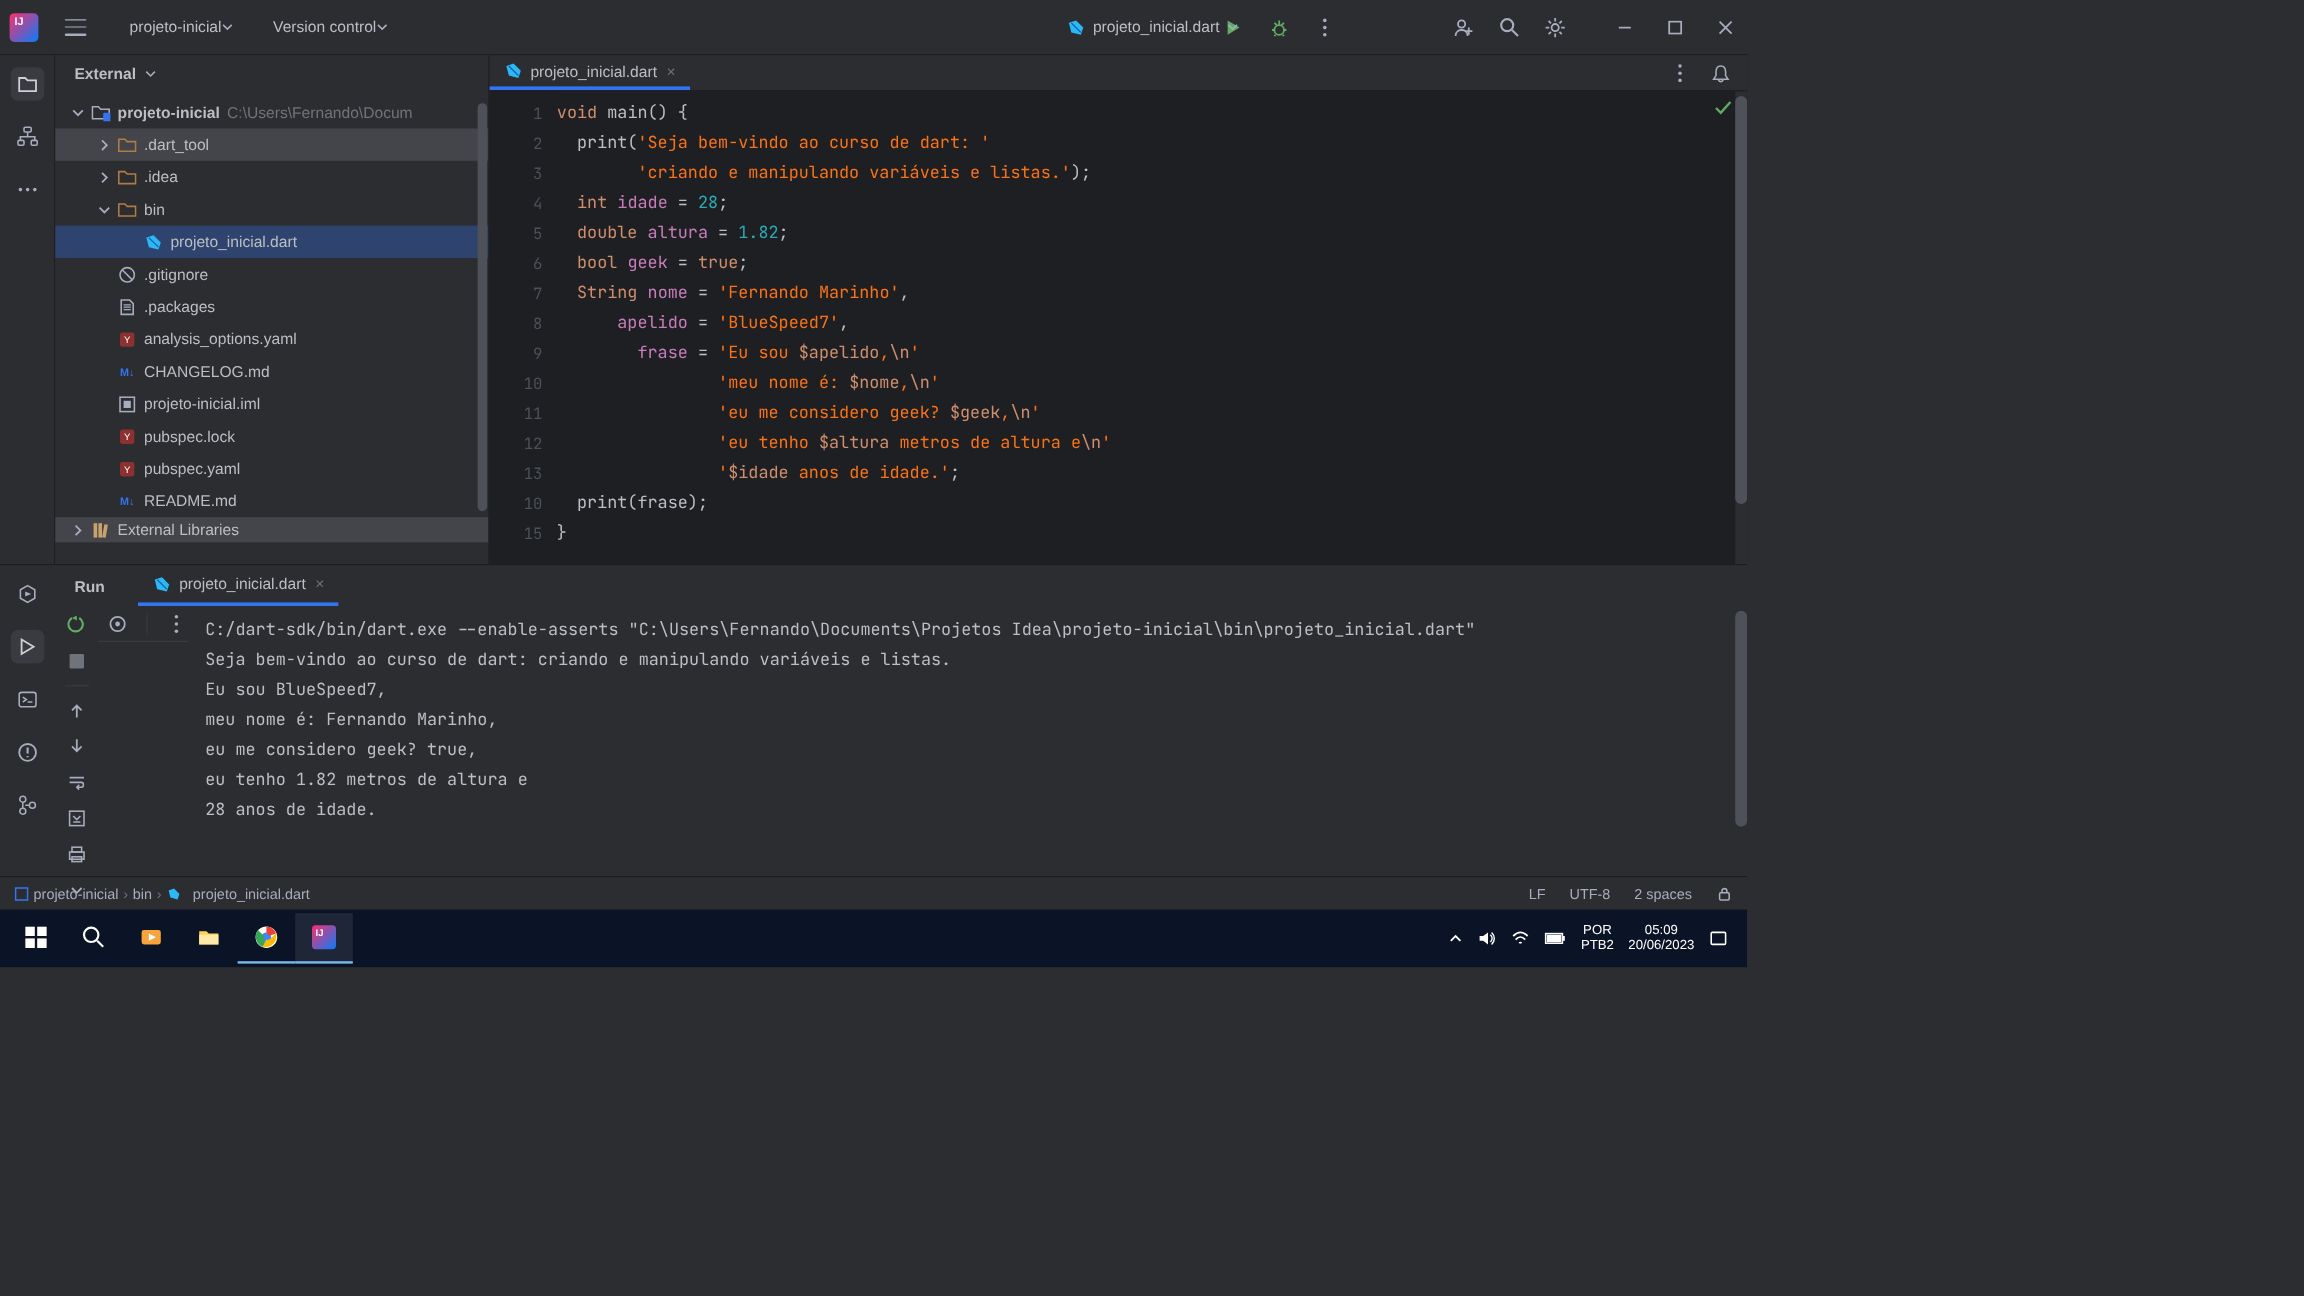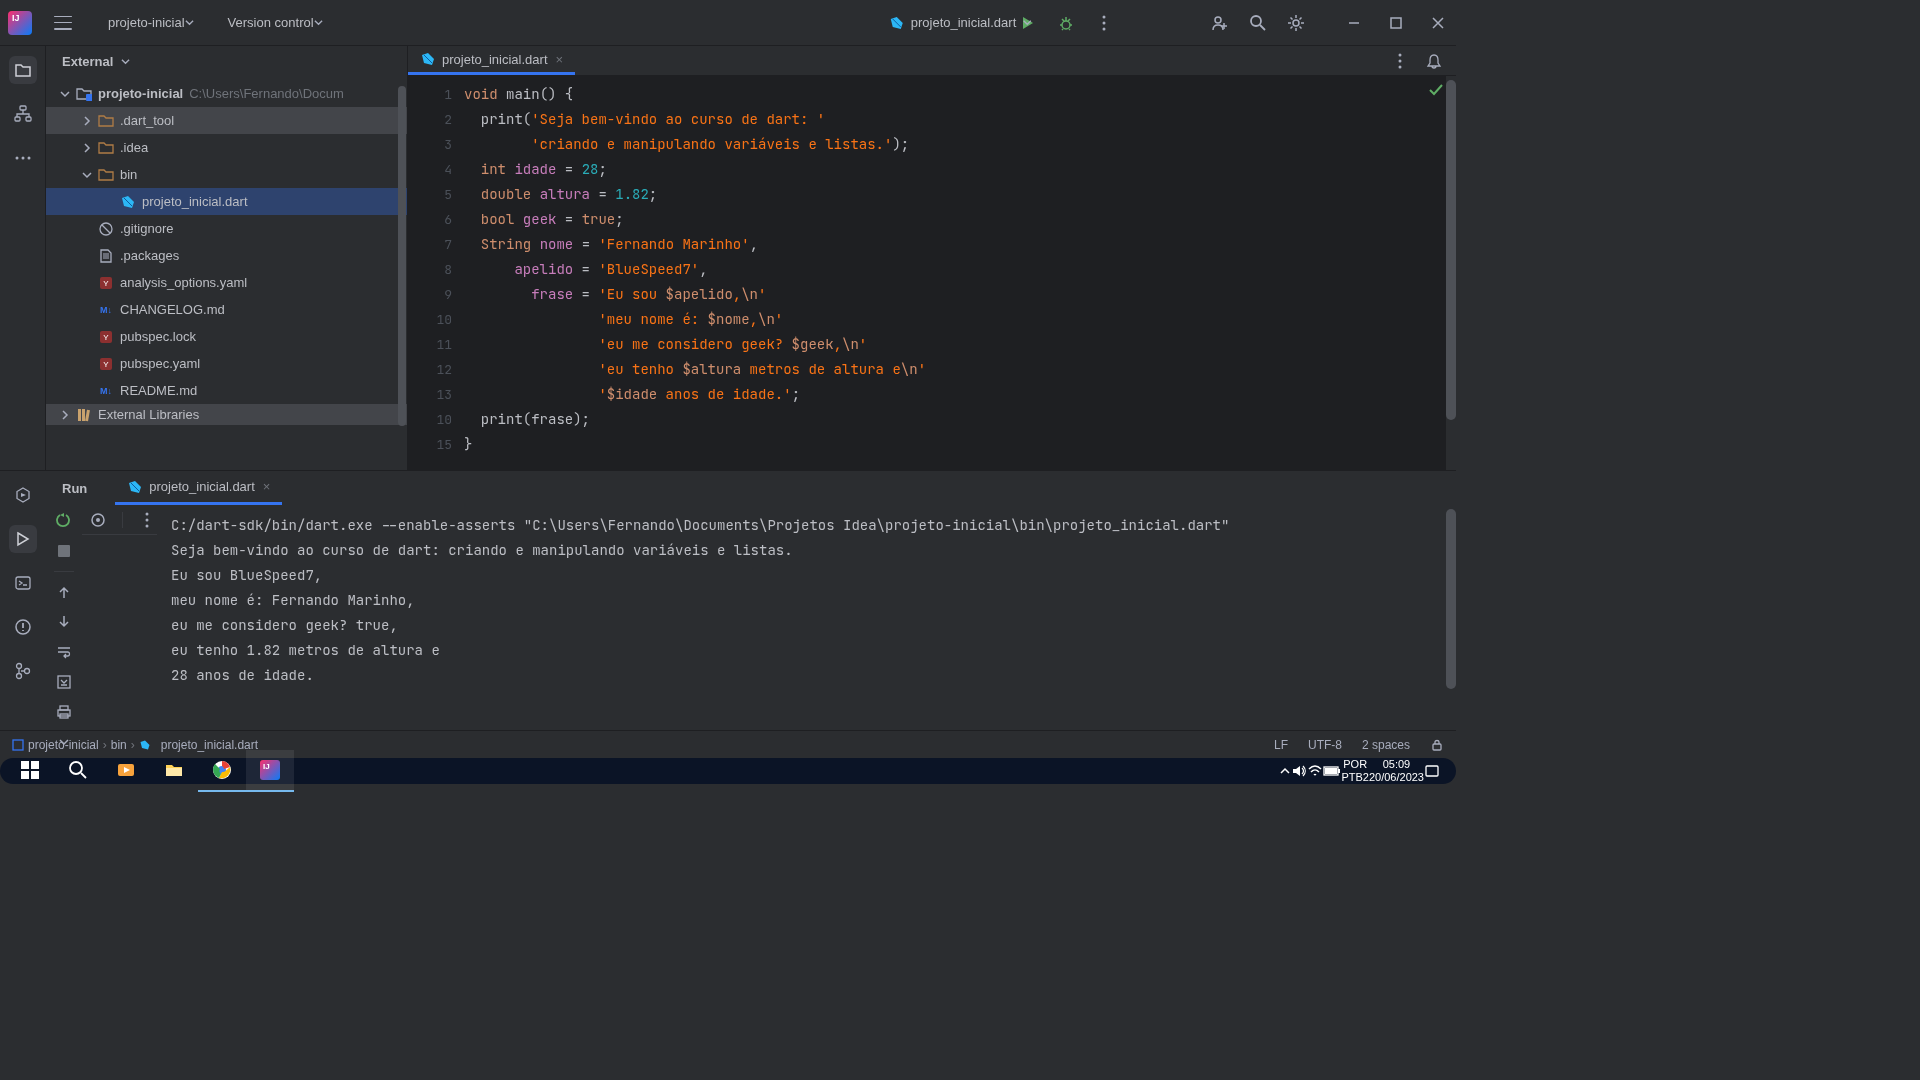--- a/index.html
+++ b/index.html
@@ -222,31 +222,30 @@
   display: flex;
   align-items: center;
   padding: 0 12px;
   font-size: 12px;
   color: #a8adbd;
 }
 .crumbs { display: flex; align-items: center; gap: 4px; }
 .crumb-sep { color: #6f737a; }
 .sb-right { margin-left: auto; display: flex; align-items: center; gap: 20px; }
 .taskbar {
-  height: 26px;
+  height: 48px;
   background: #0b1426;
   display: flex;
   align-items: center;
   padding: 0 6px;
-  border-radius: 16px;
 }
 .tb-app { width: 48px; height: 42px; display: flex; align-items: center; justify-content: center; cursor: pointer; border-bottom: 2px solid transparent; }
 .tb-app.active { border-bottom-color: #76b9ed; background: rgba(255,255,255,0.08); }
 .tb-app.open { border-bottom-color: #76b9ed; }
-.tray { margin-left: auto; display: flex; align-items: center; color: #fff; font-size: 11px; padding-right: 10px; }
+.tray { margin-left: auto; display: flex; align-items: center; gap: 12px; color: #fff; font-size: 11px; padding-right: 10px; }
 .tray-text { display: flex; flex-direction: column; align-items: center; line-height: 1.2; }
 .sb-thumb { background: #4e5157; border-radius: 5px; }
 </style>
 </head>
 <body>
 
 <div class="titlebar">
   <div class="logo-ij"></div>
   <div class="hamburger">
       <span></span>
@@ -472,20 +471,31 @@
             </span>
             <span>analysis_options.yaml</span>
           </div>
           <div class="tree-row">
             <span class="indent" style="width:22px"></span>
             <span class="arrow"></span>
             <span class="ficon">
               <span style="color:#3574f0;font-size:9px;font-weight:bold">M↓</span>
             </span>
             <span>CHANGELOG.md</span>
+          </div>
+          <div class="tree-row">
+            <span class="indent" style="width:22px"></span>
+            <span class="arrow"></span>
+            <span class="ficon">
+              <svg width="16" height="16" viewBox="0 0 16 16">
+                <rect x="2" y="2" width="12" height="12" fill="none" stroke="#a8adbd" stroke-width="1.3"></rect>
+                <rect x="5" y="5" width="6" height="6" fill="#a8adbd"></rect>
+              </svg>
+            </span>
+            <span>projeto-inicial.iml</span>
           </div>
           <div class="tree-row">
             <span class="indent" style="width:22px"></span>
             <span class="arrow"></span>
             <span class="ficon">
               <svg width="16" height="16" viewBox="0 0 16 16">
                 <rect x="2" y="2" width="12" height="12" rx="2" fill="#8c3030"></rect>
                 <text x="8" y="11" font-size="8" fill="#fff" text-anchor="middle" font-family="sans-serif">Y</text>
               </svg>
             </span>

